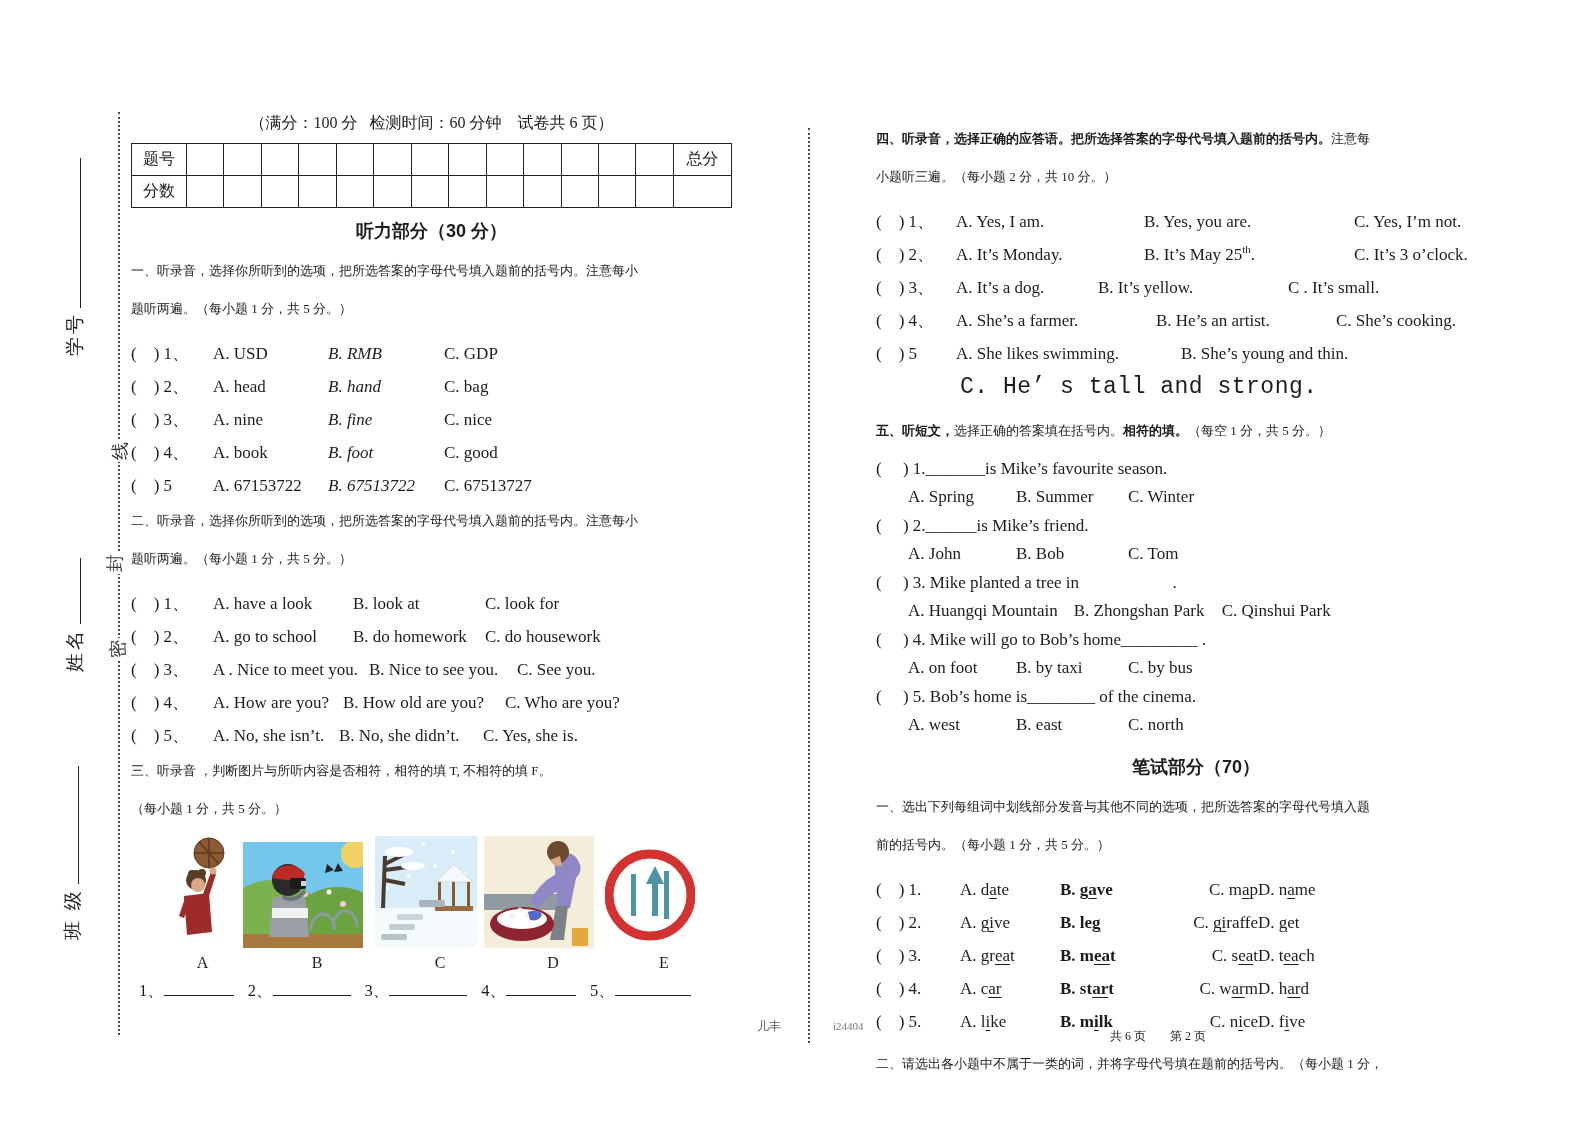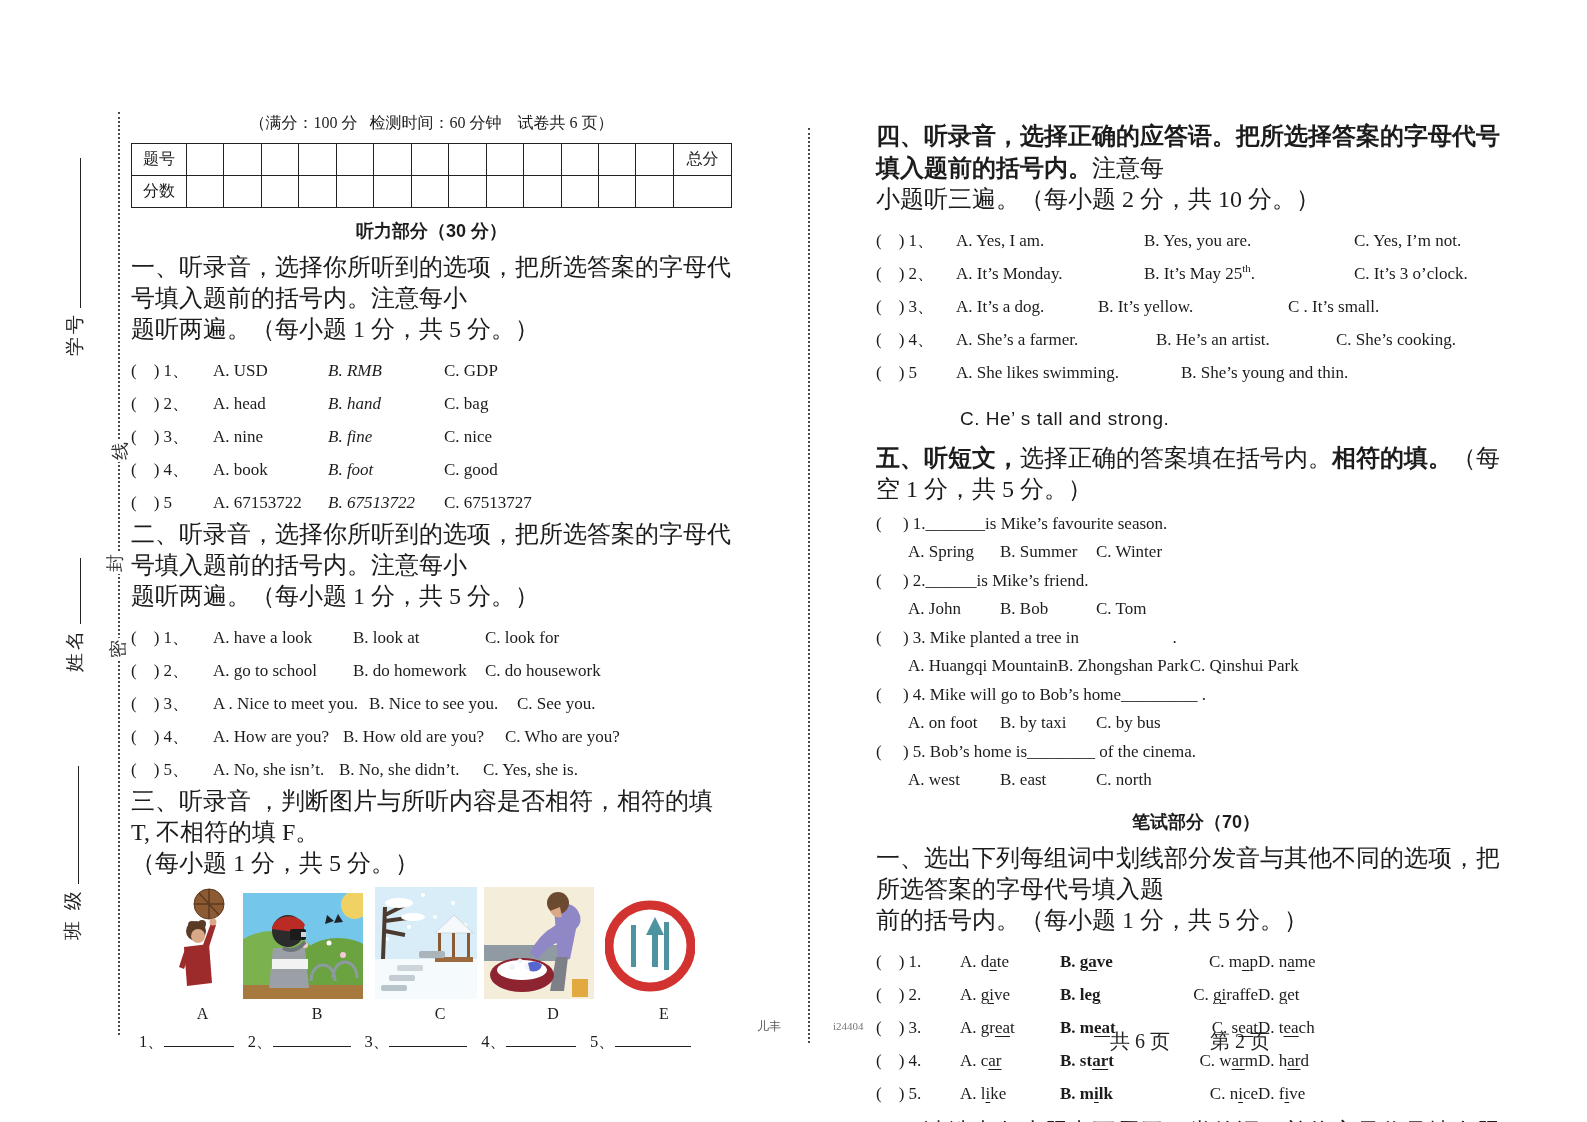--- a/index.html
+++ b/index.html
@@ -18,46 +18,46 @@
   .col{position:absolute;}
   .col-left{left:131px;top:100px;width:601px;}
   .col-right{left:876px;top:120px;width:640px;}
   .title{font-family:"Liberation Sans",sans-serif;font-weight:bold;font-size:31px;
          text-align:center;letter-spacing:4px;margin:0 40px 0 0;}
   .subtitle{font-size:16px;text-align:center;margin-top:13px;white-space:pre;}
   table.score{border-collapse:collapse;table-layout:fixed;width:100%;margin-top:9px;}
   table.score td{border:1.6px solid #222;height:31px;font-size:16px;text-align:center;padding:0;}
   .sec-title{font-family:"Liberation Sans",sans-serif;font-weight:bold;font-size:18px;
              text-align:center;margin-top:11px;}
-  .para{font-size:24px;line-height:31px;margin-top:9px;}
+  .para{font-size:13px;line-height:38px;margin-top:9px;}
   .para .b{font-family:"Liberation Sans",sans-serif;font-weight:bold;}
   .qrow{display:flex;font-size:17px;align-items:baseline;margin-top:14px;height:19px;white-space:pre;}
   .qrow .pre{flex:0 0 82px;}
   .s1 .oa{flex:0 0 115px;} .s1 .ob{flex:0 0 116px;font-style:italic;}
   .s2 .oa{flex:0 0 140px;} .s2 .ob{flex:0 0 132px;}
   .s4 .pre{flex:0 0 80px;} .s4 .oa{flex:0 0 188px;} .s4 .ob{flex:0 0 210px;}
   .w1 .pre{flex:0 0 84px;} .w1 .oa{flex:0 0 100px;} .w1 .ob{flex:0 0 80px;font-weight:bold;} .w1 .oc{flex:0 0 118px;text-align:right;}
-  .optrow{display:flex;font-size:17px;margin-top:7px;margin-left:32px;white-space:pre;}
+  .optrow{display:flex;font-size:17px;margin-top:7px;margin-left:32px;white-space:pre;gap:16px;}
   .optrow .oa{flex:0 0 92px;} .optrow .ob{flex:0 0 96px;}
   .optrow.wide .oa{flex:0 0 148px;} .optrow.wide .ob{flex:0 0 132px;}
   .stem{font-size:17px;margin-top:7px;white-space:pre;}
   sup{font-size:11px;}
-  .c2line{font-size:19px;margin-top:28px;margin-left:84px;
-          font-family:Liberation Sans, sans-serif;letter-spacing:.5px;}
+  .c2line{font-size:23px;margin-top:13px;margin-left:84px;
+          font-family:Liberation Mono, monospace;letter-spacing:.5px;}
   .uopt u{text-decoration:underline;text-underline-offset:3px;}
   
   .pics{display:flex;margin-top:8px;align-items:flex-end;}
   .pic{flex:0 0 auto;}
   .labels{display:flex;font-size:16px;margin-top:6px;}
   .labels span{text-align:center;}
   .blanksrow{display:flex;font-size:16.5px;margin-top:8px;margin-left:8px;white-space:pre;}
   .blanksrow .bl{display:inline-block;width:70px;border-bottom:1.5px solid #222;height:14px;}
   .blanksrow .itm{margin-right:14px;}
   .small-stray{position:absolute;font-size:12px;color:#555;}
-  .footer{position:absolute;font-size:20px;color:#222;white-space:pre;}
+  .footer{position:absolute;font-size:12px;color:#222;white-space:pre;}
 </style>
 </head>
 <body>
 
 <div class="page">
 
   <div class="vline" style="left:118px;top:112px;height:923px;"></div>
   <div class="vline" style="left:808px;top:128px;height:915px;"></div>
 
   <div class="rot" style="left:62px;top:356px;">

